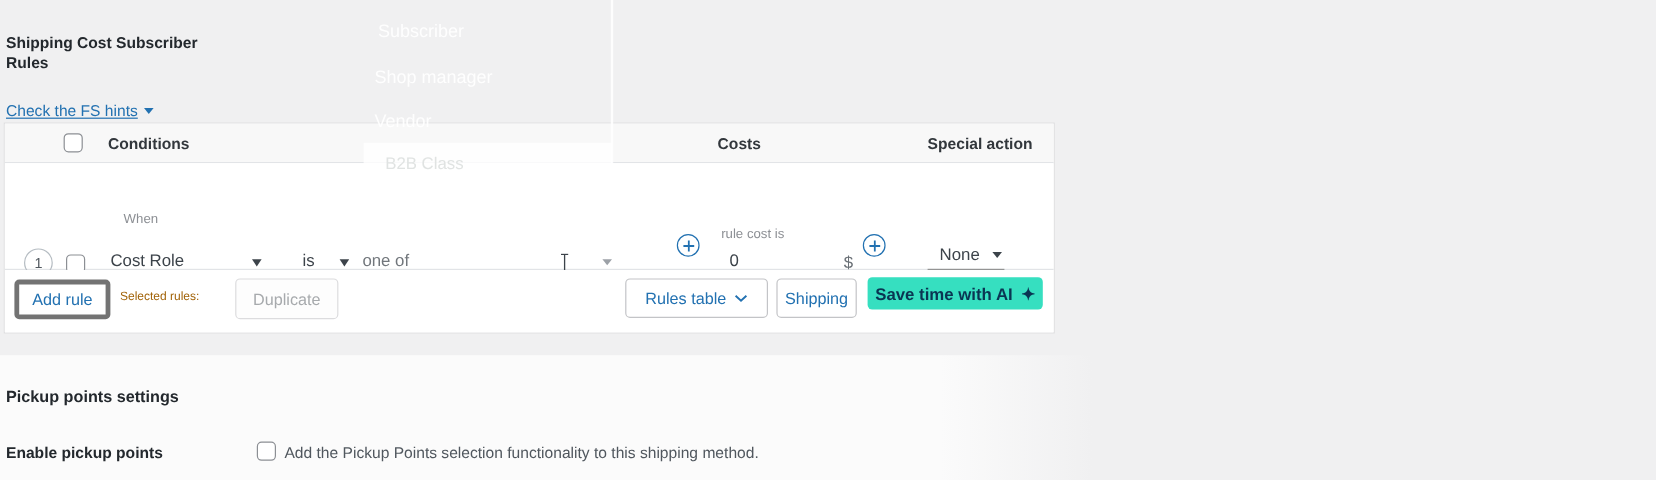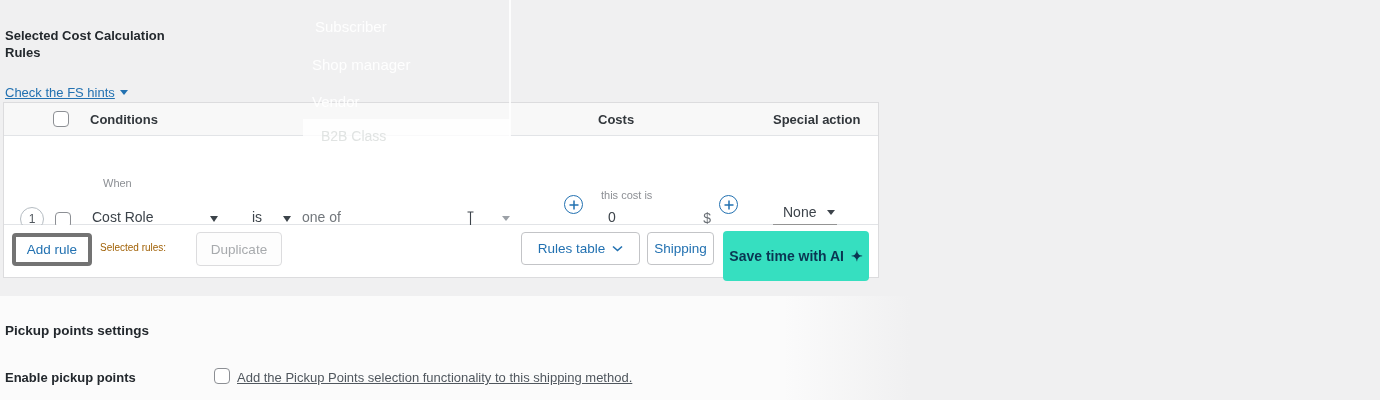--- a/index.html
+++ b/index.html
@@ -75,42 +75,42 @@
   .tfoot { position:relative; height:52px; background:#fff; }
   .btn { position:absolute; display:flex; align-items:center; justify-content:center; gap:7px; font-size:13.5px; border-radius:4px; background:#fff; cursor:pointer; white-space:nowrap; }
   .btn-add { left:8px; top:8px; width:80px; height:33px; border:4px solid #737373; color:#2271b1; }
   .selected-label { position:absolute; left:96px; top:17px; font-size:10px; color:#a16207; }
   .btn-group { position:absolute; left:192px; top:7px; height:34px; display:flex; border:1px solid #dcdcde; border-radius:4px; background:#fdfdfd; overflow:hidden; }
   .btn-group .gbtn { display:flex; align-items:center; justify-content:center; font-size:13.5px; color:#a7aaad; cursor:default; }
   .gbtn-delete { width:69px; border-right:1px solid #dcdcde; }
   .gbtn-duplicate { width:84px; }
   .btn-rules { left:517px; top:7px; width:119px; height:33px; border:1px solid #c3c4c7; color:#2271b1; }
   .btn-support { left:643px; top:7px; width:67px; height:33px; border:1px solid #c3c4c7; color:#2271b1; }
-  .btn-ai { left:719px; top:6px; width:146px; height:50px; border:none; background:#36dfc0; color:#0a3552; font-weight:600; font-size:14px; }
+  .btn-ai { left:719px; top:6px; width:146px; height:27px; border:none; background:#36dfc0; color:#0a3552; font-weight:600; font-size:14px; }
 
   
   .bottom-panel { left:0; top:296px; width:1264px; height:104px; background:linear-gradient(90deg,#fbfbfb 0%,#fbfbfb 62%,#f0f0f1 72%); z-index:1; }
   .pickup-heading { position:absolute; left:5px; top:27px; font-size:13.5px; font-weight:bold; color:#23282d; }
   .enable-label { position:absolute; left:5px; top:74px; font-size:13px; font-weight:bold; color:#23282d; }
   .pickup-cb { left:214px; top:72px; }
-  .pickup-cb-label { position:absolute; left:237px; top:74px; font-size:13px; color:#50575e;text-decoration:underline; }
+  .pickup-cb-label { position:absolute; left:237px; top:74px; font-size:13px; color:#50575e; }
 </style>
 </head>
 <body>
 
 <div class="abs ghost-line"></div>
 <div class="abs ghost-opt ghost-opt1">Subscriber</div>
 <div class="abs ghost-opt ghost-opt2">Shop manager</div>
 <div class="abs ghost-opt ghost-opt3">Vendor</div>
 <div class="abs ghost-hi">
   <span>B2B Class</span>
 </div>
 <div class="abs ghost-box"></div>
 
-<div class="abs section-heading">Selected Cost Calculation Rules</div>
+<div class="abs section-heading">Shipping Cost Subscriber Rules</div>
 <a class="abs hints-link">
   <span>Check the FS hints</span>
   <span class="tri sm blue"></span>
 </a>
 
 <div class="abs card">
 
   <div class="thead">
     <span class="wp-checkbox"></span>
     <span class="th th-conditions">Conditions</span>
@@ -143,21 +143,21 @@
       </span>
       <span class="tri sm gray"></span>
     </div>
 
     <div class="plus-icon plus-1">
       <svg width="12" height="12" viewBox="0 0 12 12">
           <path d="M6 1.5 V10.5 M1.5 6 H10.5" stroke="#2271b1" stroke-width="1.5" fill="none"></path>
         </svg>
     </div>
 
-    <span class="mini-label cost-label">this cost is</span>
+    <span class="mini-label cost-label">rule cost is</span>
     <div class="ufield f-cost">
       <span class="val" style="left:8px;">0</span>
       <span class="cur">$</span>
     </div>
 
     <div class="plus-icon plus-2">
       <svg width="12" height="12" viewBox="0 0 12 12">
           <path d="M6 1.5 V10.5 M1.5 6 H10.5" stroke="#2271b1" stroke-width="1.5" fill="none"></path>
         </svg>
     </div>

